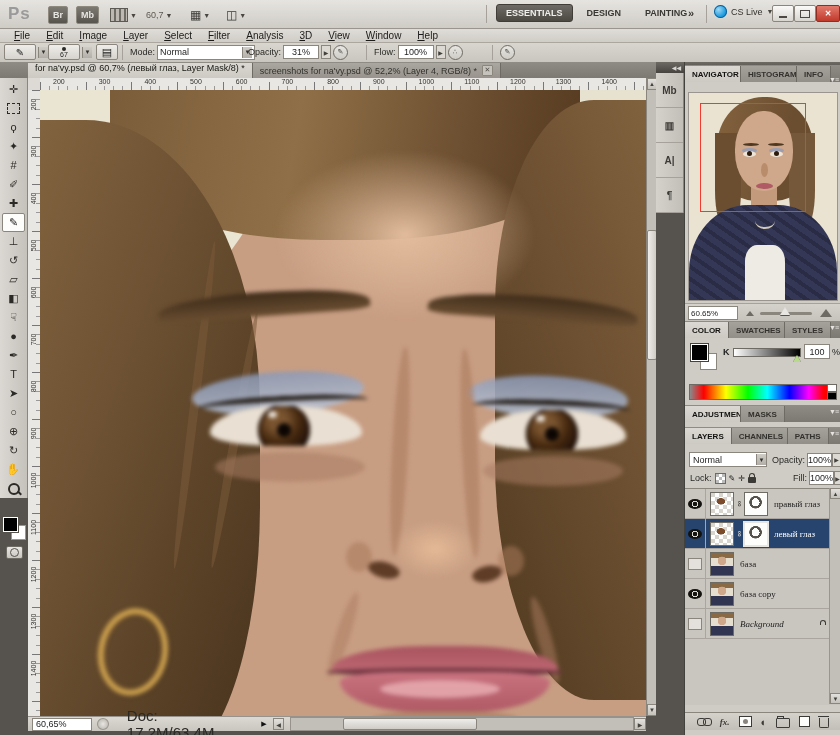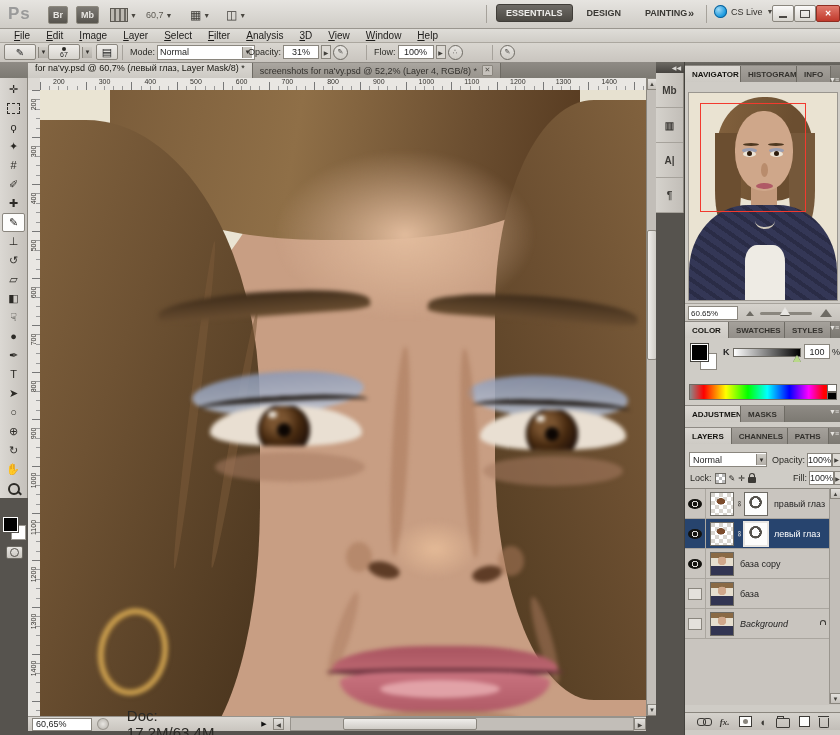--- a/index.html
+++ b/index.html
@@ -222,21 +222,21 @@
     radial-gradient(ellipse 7px 5px at 45% 38%,#7a4a2a 0 60%,transparent 65%),
     conic-gradient(#fff 25%,#d8d5cf 0 50%,#fff 0 75%,#d8d5cf 0) 0 0/8px 8px;}
   .thumb-photo{background:
     radial-gradient(circle 6px at 50% 36%,#cfa78a 0 70%,transparent 75%),
     linear-gradient(180deg,#8a6a45 0 22%,#e6dfcf 22% 58%,#323552 58% 100%);}
   .chain{width:10px;font-size:8px;text-align:center;transform:rotate(90deg);color:#2c2a26;flex:none;}
   .layer-row.selected .chain{color:#e8e6e2;}
   .mask-thumb{width:22px;height:22px;border:1px solid #6e6b64;background:
     radial-gradient(circle at 48% 42%,transparent 0 4px,#55524c 4px 6px,transparent 6.5px),#fdfdfc;flex:none;}
   .mask-active{outline:2px solid #e8e6e2;outline-offset:-1px;border-color:#14130f;}
-  .layer-name{margin-left:6px;font-size:9px;white-space:nowrap;}
+  .layer-name{margin-left:6px;font-size:9px;white-space:nowrap;font-family:Liberation Serif, serif;}
   .layer-name.italic{font-style:italic;}
   .lock-glyph{position:absolute;right:22px;}
   #layers-scroll{position:absolute;right:0;top:426px;width:11px;height:216px;background:#c2beb8;border-left:1px solid #9a968f;}
   #layers-footer{position:absolute;left:0;top:650px;width:156px;height:17px;background:linear-gradient(#d5d2cc,#c2beb8);
     border-top:1px solid #8a867e;display:flex;align-items:center;justify-content:center;gap:9px;}
   .foot-icon{display:flex;align-items:center;justify-content:center;color:#3c3a36;font-size:9px;}
   .chain-flat{position:relative;width:14px;height:7px;}
   .chain-flat::before,.chain-flat::after{content:"";position:absolute;top:0;width:7px;height:6px;
     border:1.4px solid #3c3a36;border-radius:3px;}
   .chain-flat::before{left:0;} .chain-flat::after{left:6px;}
@@ -742,31 +742,31 @@
           <span class="eye-box">
             <span class="eye-icon"></span>
           </span>
           <span class="layer-thumb thumb-eye"></span>
           <span class="chain">∞</span>
           <span class="mask-thumb mask-active"></span>
           <span class="layer-name">левый глаз</span>
         </div>
         <div class="layer-row">
           <span class="eye-box">
+            <span class="eye-empty"></span>
+          </span>
+          <span class="layer-thumb thumb-photo"></span>
+          <span class="layer-name">база</span>
+        </div>
+        <div class="layer-row">
+          <span class="eye-box">
             <span class="eye-icon"></span>
           </span>
           <span class="layer-thumb thumb-photo"></span>
           <span class="layer-name">база copy</span>
-        </div>
-        <div class="layer-row">
-          <span class="eye-box">
-            <span class="eye-empty"></span>
-          </span>
-          <span class="layer-thumb thumb-photo"></span>
-          <span class="layer-name">база</span>
         </div>
         <div class="layer-row">
           <span class="eye-box">
             <span class="eye-empty"></span>
           </span>
           <span class="layer-thumb thumb-photo"></span>
           <span class="layer-name italic">Background</span>
           <span class="lock-glyph"><span class="padlock"></span></span>
         </div>
       </div>

